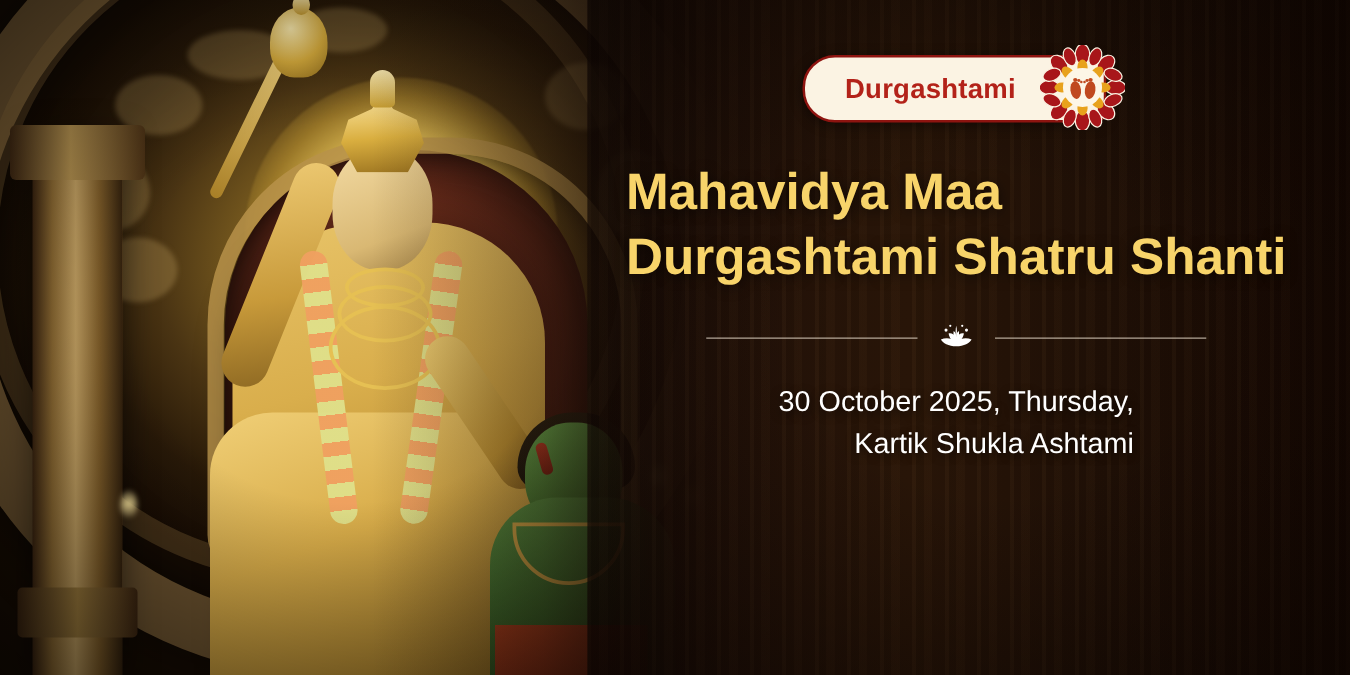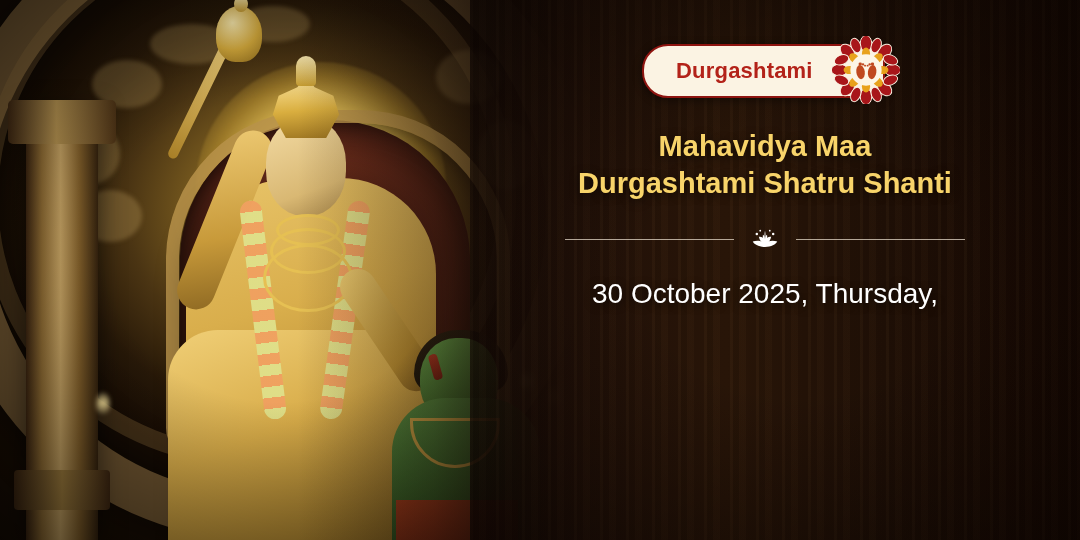--- a/index.html
+++ b/index.html
@@ -206,36 +206,36 @@
   .lotus-mandala{
     position:absolute;left:832px;top:36px;width:68px;height:68px;z-index:7;
   }
 
   
   .content{
     position:absolute;left:470px;top:128px;width:590px;
     display:flex;flex-direction:column;align-items:center;z-index:5;
   }
   .title{
-    text-align:center;color:#f8d46a;font-weight:700;font-size:29px;line-height:1.26;
+    text-align:left;color:#f8d46a;font-weight:700;font-size:41px;line-height:1.26;
     text-shadow:0 2px 10px rgba(0,0,0,.55);
     margin:0;white-space:nowrap;
   }
   .title .tl{display:block;}
 
   .divider{
     display:flex;align-items:center;justify-content:center;
     width:400px;margin-top:26px;
   }
   .dline{flex:1;height:1px;background:rgba(236,224,208,.72);}
   .lotus-sep{margin:0 16px;display:block;}
 
   .dates{
     margin-top:22px;text-align:right;color:#ffffff;
-    font-size:28px;line-height:1.42;font-weight:400;
+    font-size:23px;line-height:1.42;font-weight:400;
     text-shadow:0 2px 8px rgba(0,0,0,.6);
   }
   .dates .dl{display:block;}
 </style>
 </head>
 <body>
 
 <div class="banner">
 
   <div class="art">
@@ -374,16 +374,17 @@
             <circle cx="15" cy="5" r="1.3"></circle>
             <circle cx="29" cy="5" r="1.3"></circle>
           </g>
         </svg>
       </span>
       <span class="dline"></span>
     </div>
 
     <div class="dates">
       <span class="dl">30 October 2025, Thursday,</span>
+      <span class="dl">Kartik Shukla Ashtami</span>
     </div>
 
   </div>
 </div>
 
 </body></html>

